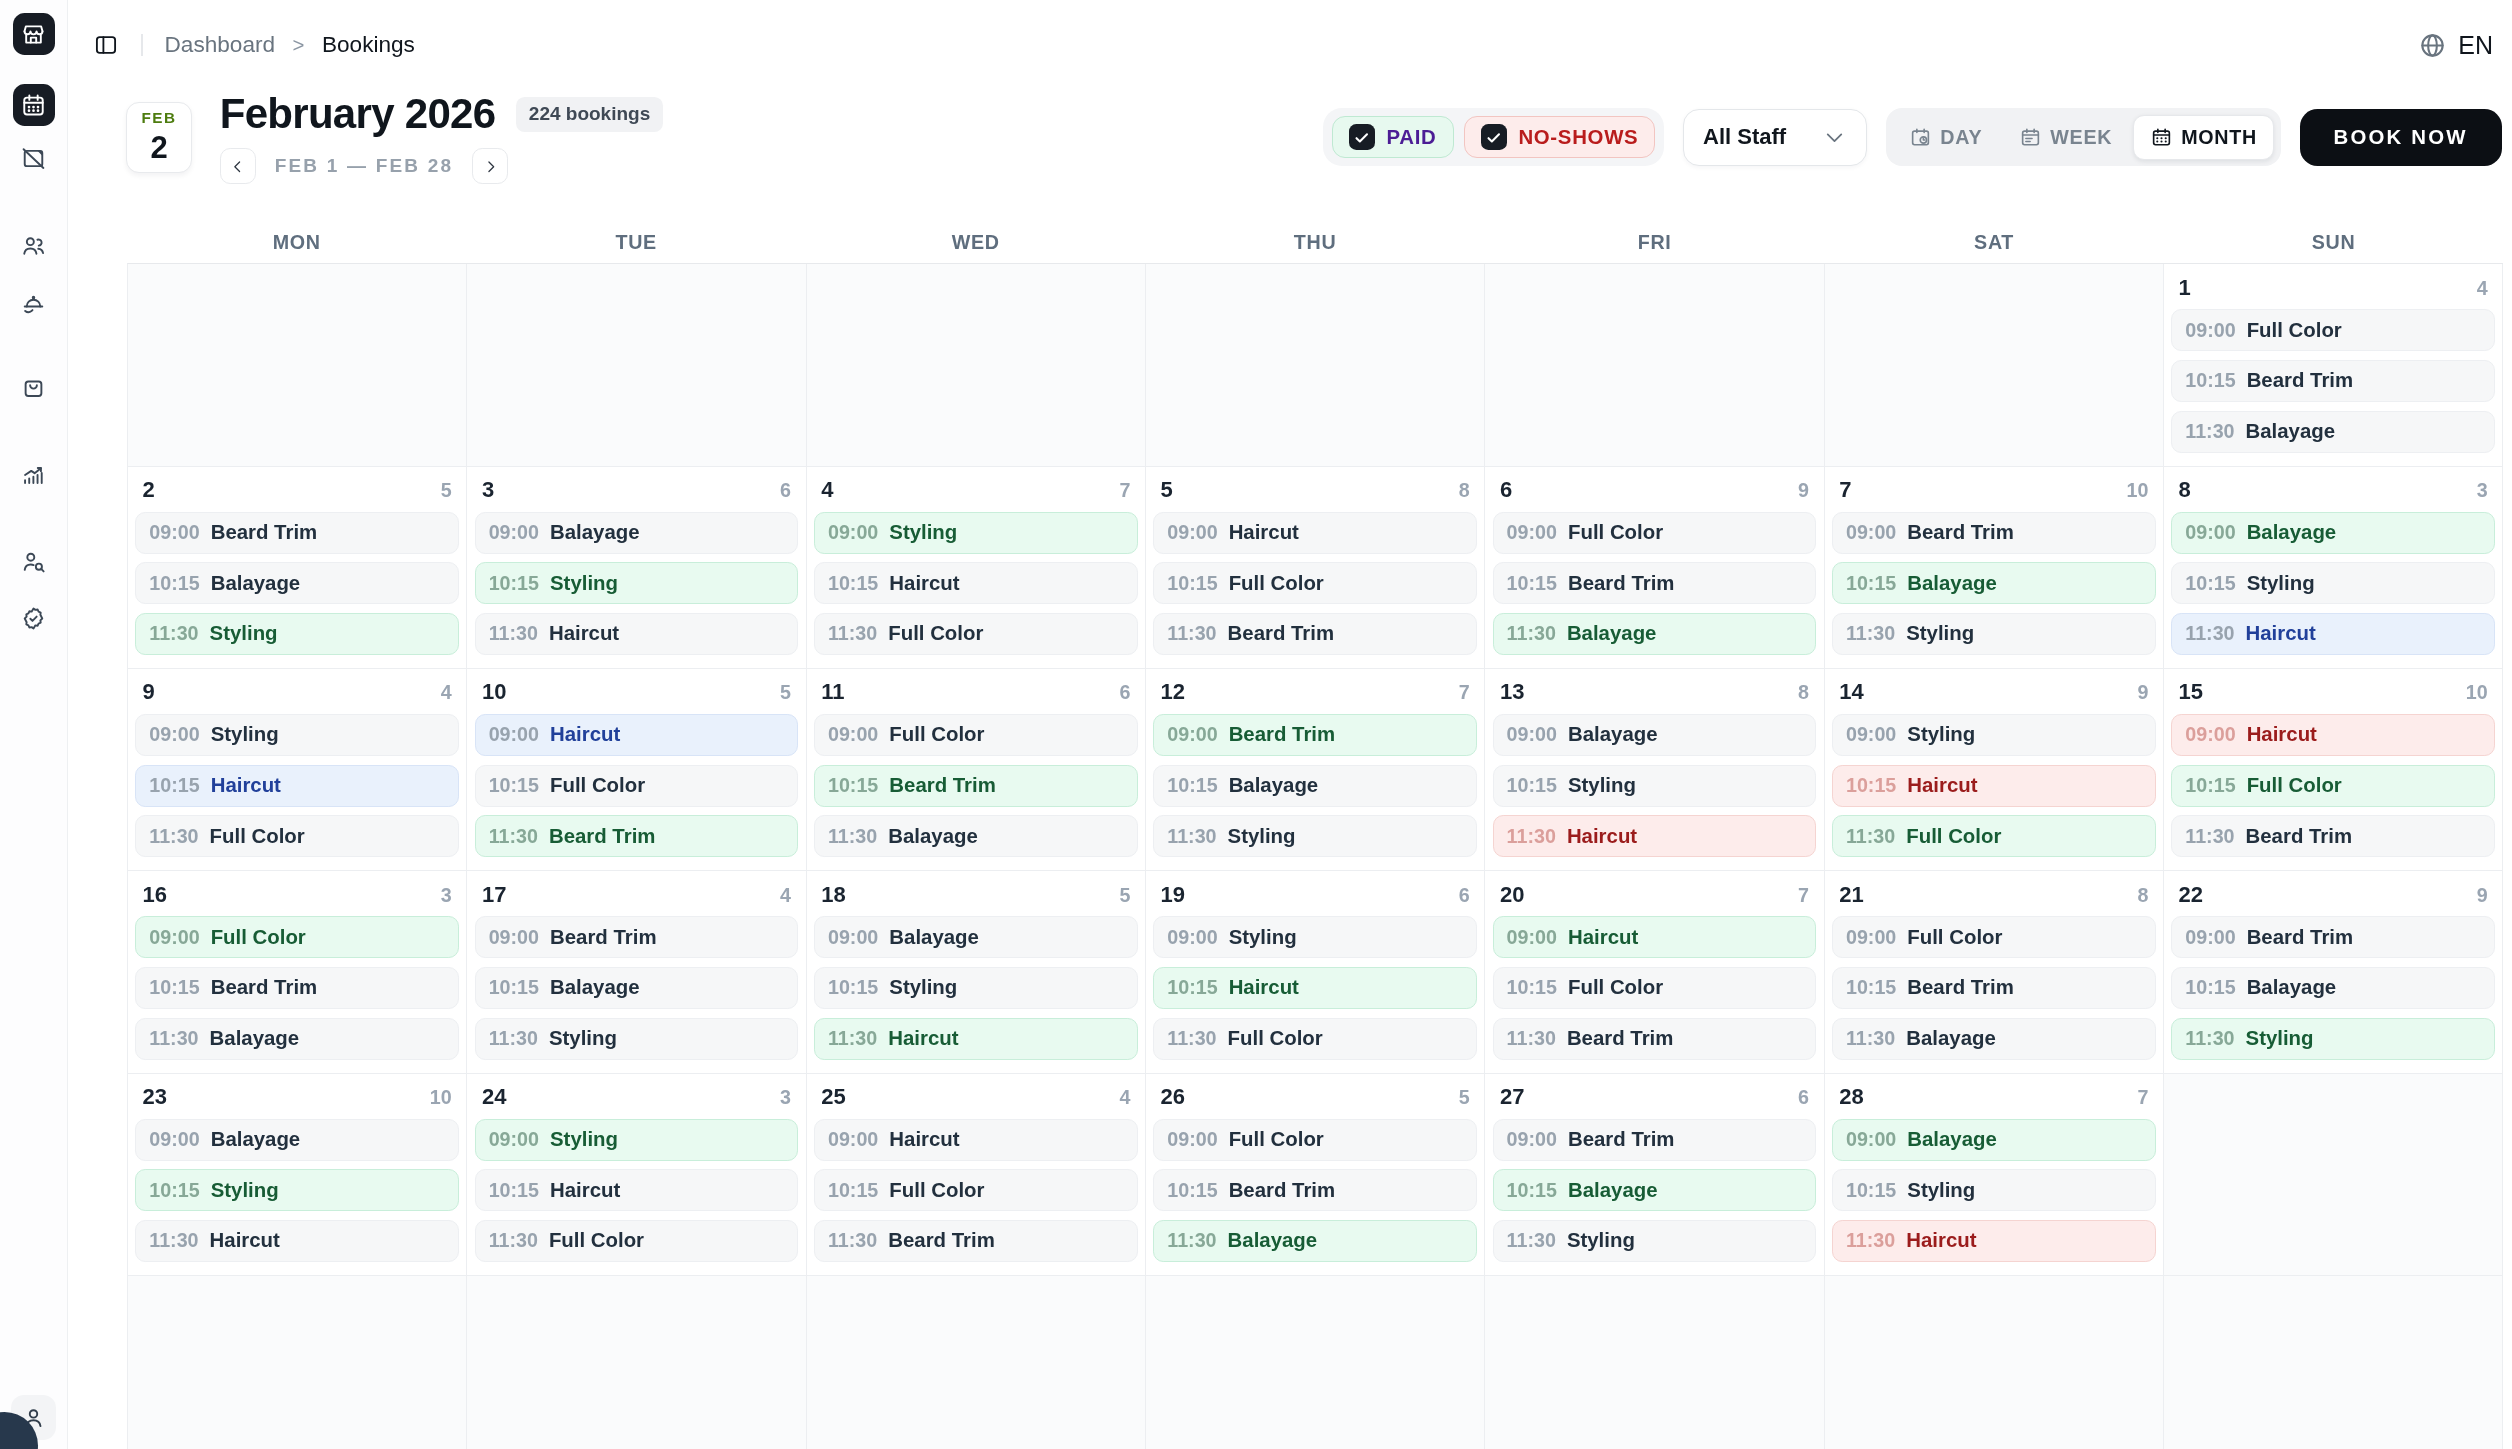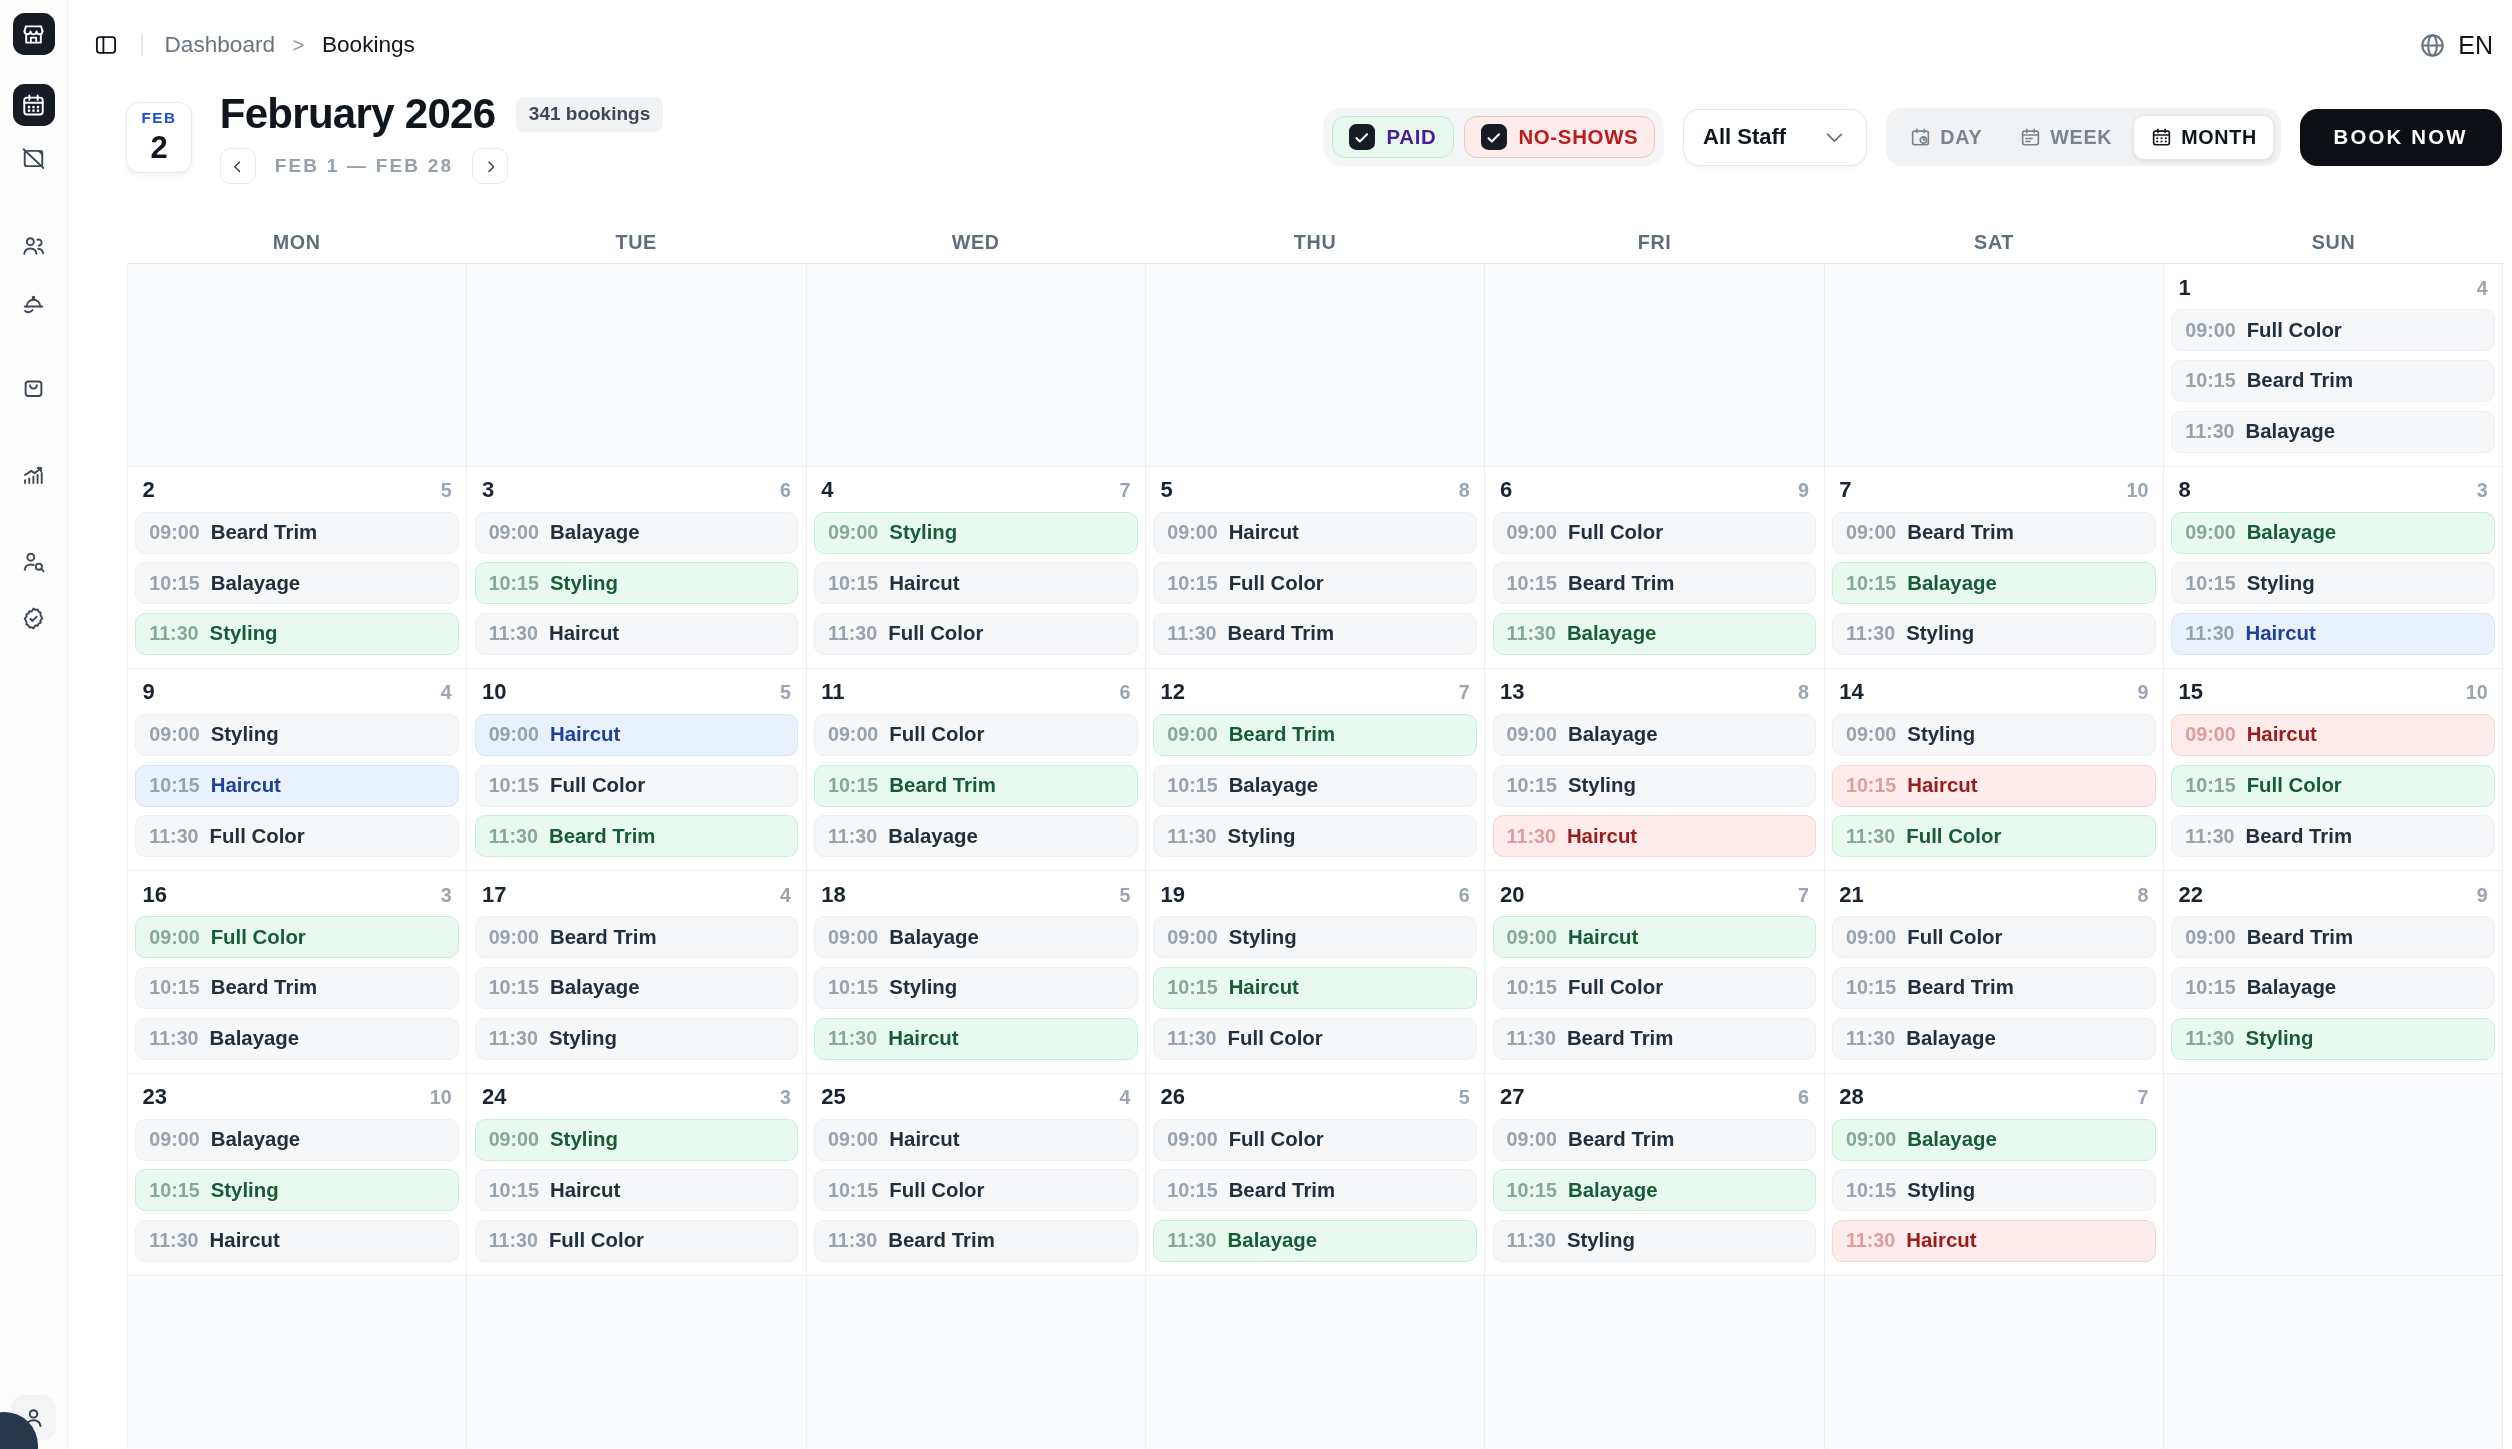--- a/index.html
+++ b/index.html
@@ -69,21 +69,21 @@
   .toolbar {
     display: flex; align-items: center;
     padding: 29px 10.2px 0 58px; gap: 19px;
   }
   .date-card {
     width: 66px; height: 71px; border-radius: 13px; background: #fff;
     border: 1.5px solid #e8eaed; box-shadow: 0 2.2px 5.8px rgba(15,23,42,.05);
     display: flex; flex-direction: column; align-items: center; justify-content: center; gap: 2.9px;
     flex-shrink: 0;
   }
-  .date-card .abbr { font-size: 15.3px; font-weight: 700; letter-spacing: 1.5px; color: #1d4ed8; }
+  .date-card .abbr { font-size: 15.3px; font-weight: 700; letter-spacing: 1.5px; color: #4d7c0f; }
   .date-card .num  { font-size: 31px; font-weight: 800; color: #10161d; }
   .title-block { display: flex; flex-direction: column; gap: 10.2px; margin-left: 8.7px; }
   .title-row { display: flex; align-items: center; gap: 20.4px; }
   .page-title { font-size: 42px; font-weight: 800; letter-spacing: -0.7px; color: #10161d; white-space: nowrap; }
   .bookings-badge {
     background: #f1f2f4; border-radius: 8.7px; padding: 6.6px 13px;
     font-size: 19px; font-weight: 600; color: #3f4955; white-space: nowrap;
   }
   .range-row { display: flex; align-items: center; gap: 19px; }
   .nav-btn {
@@ -316,21 +316,21 @@
     </div>
 
     <div class="toolbar">
       <div class="date-card">
         <span class="abbr">FEB</span>
         <span class="num">2</span>
       </div>
       <div class="title-block">
         <div class="title-row">
           <h1 class="page-title">February 2026</h1>
-          <span class="bookings-badge">341 bookings</span>
+          <span class="bookings-badge">224 bookings</span>
         </div>
         <div class="range-row">
           <button class="nav-btn">
             <span style="display: flex;">
                 <svg viewBox="0 0 24 24" fill="none" stroke="currentColor" stroke-width="1.7" stroke-linecap="round" stroke-linejoin="round">
                   <path d="M14.5 5.5 8 12l6.5 6.5"></path>
                 </svg>
               </span>
           </button>
           <span class="range-label">FEB 1 — FEB 28</span>

